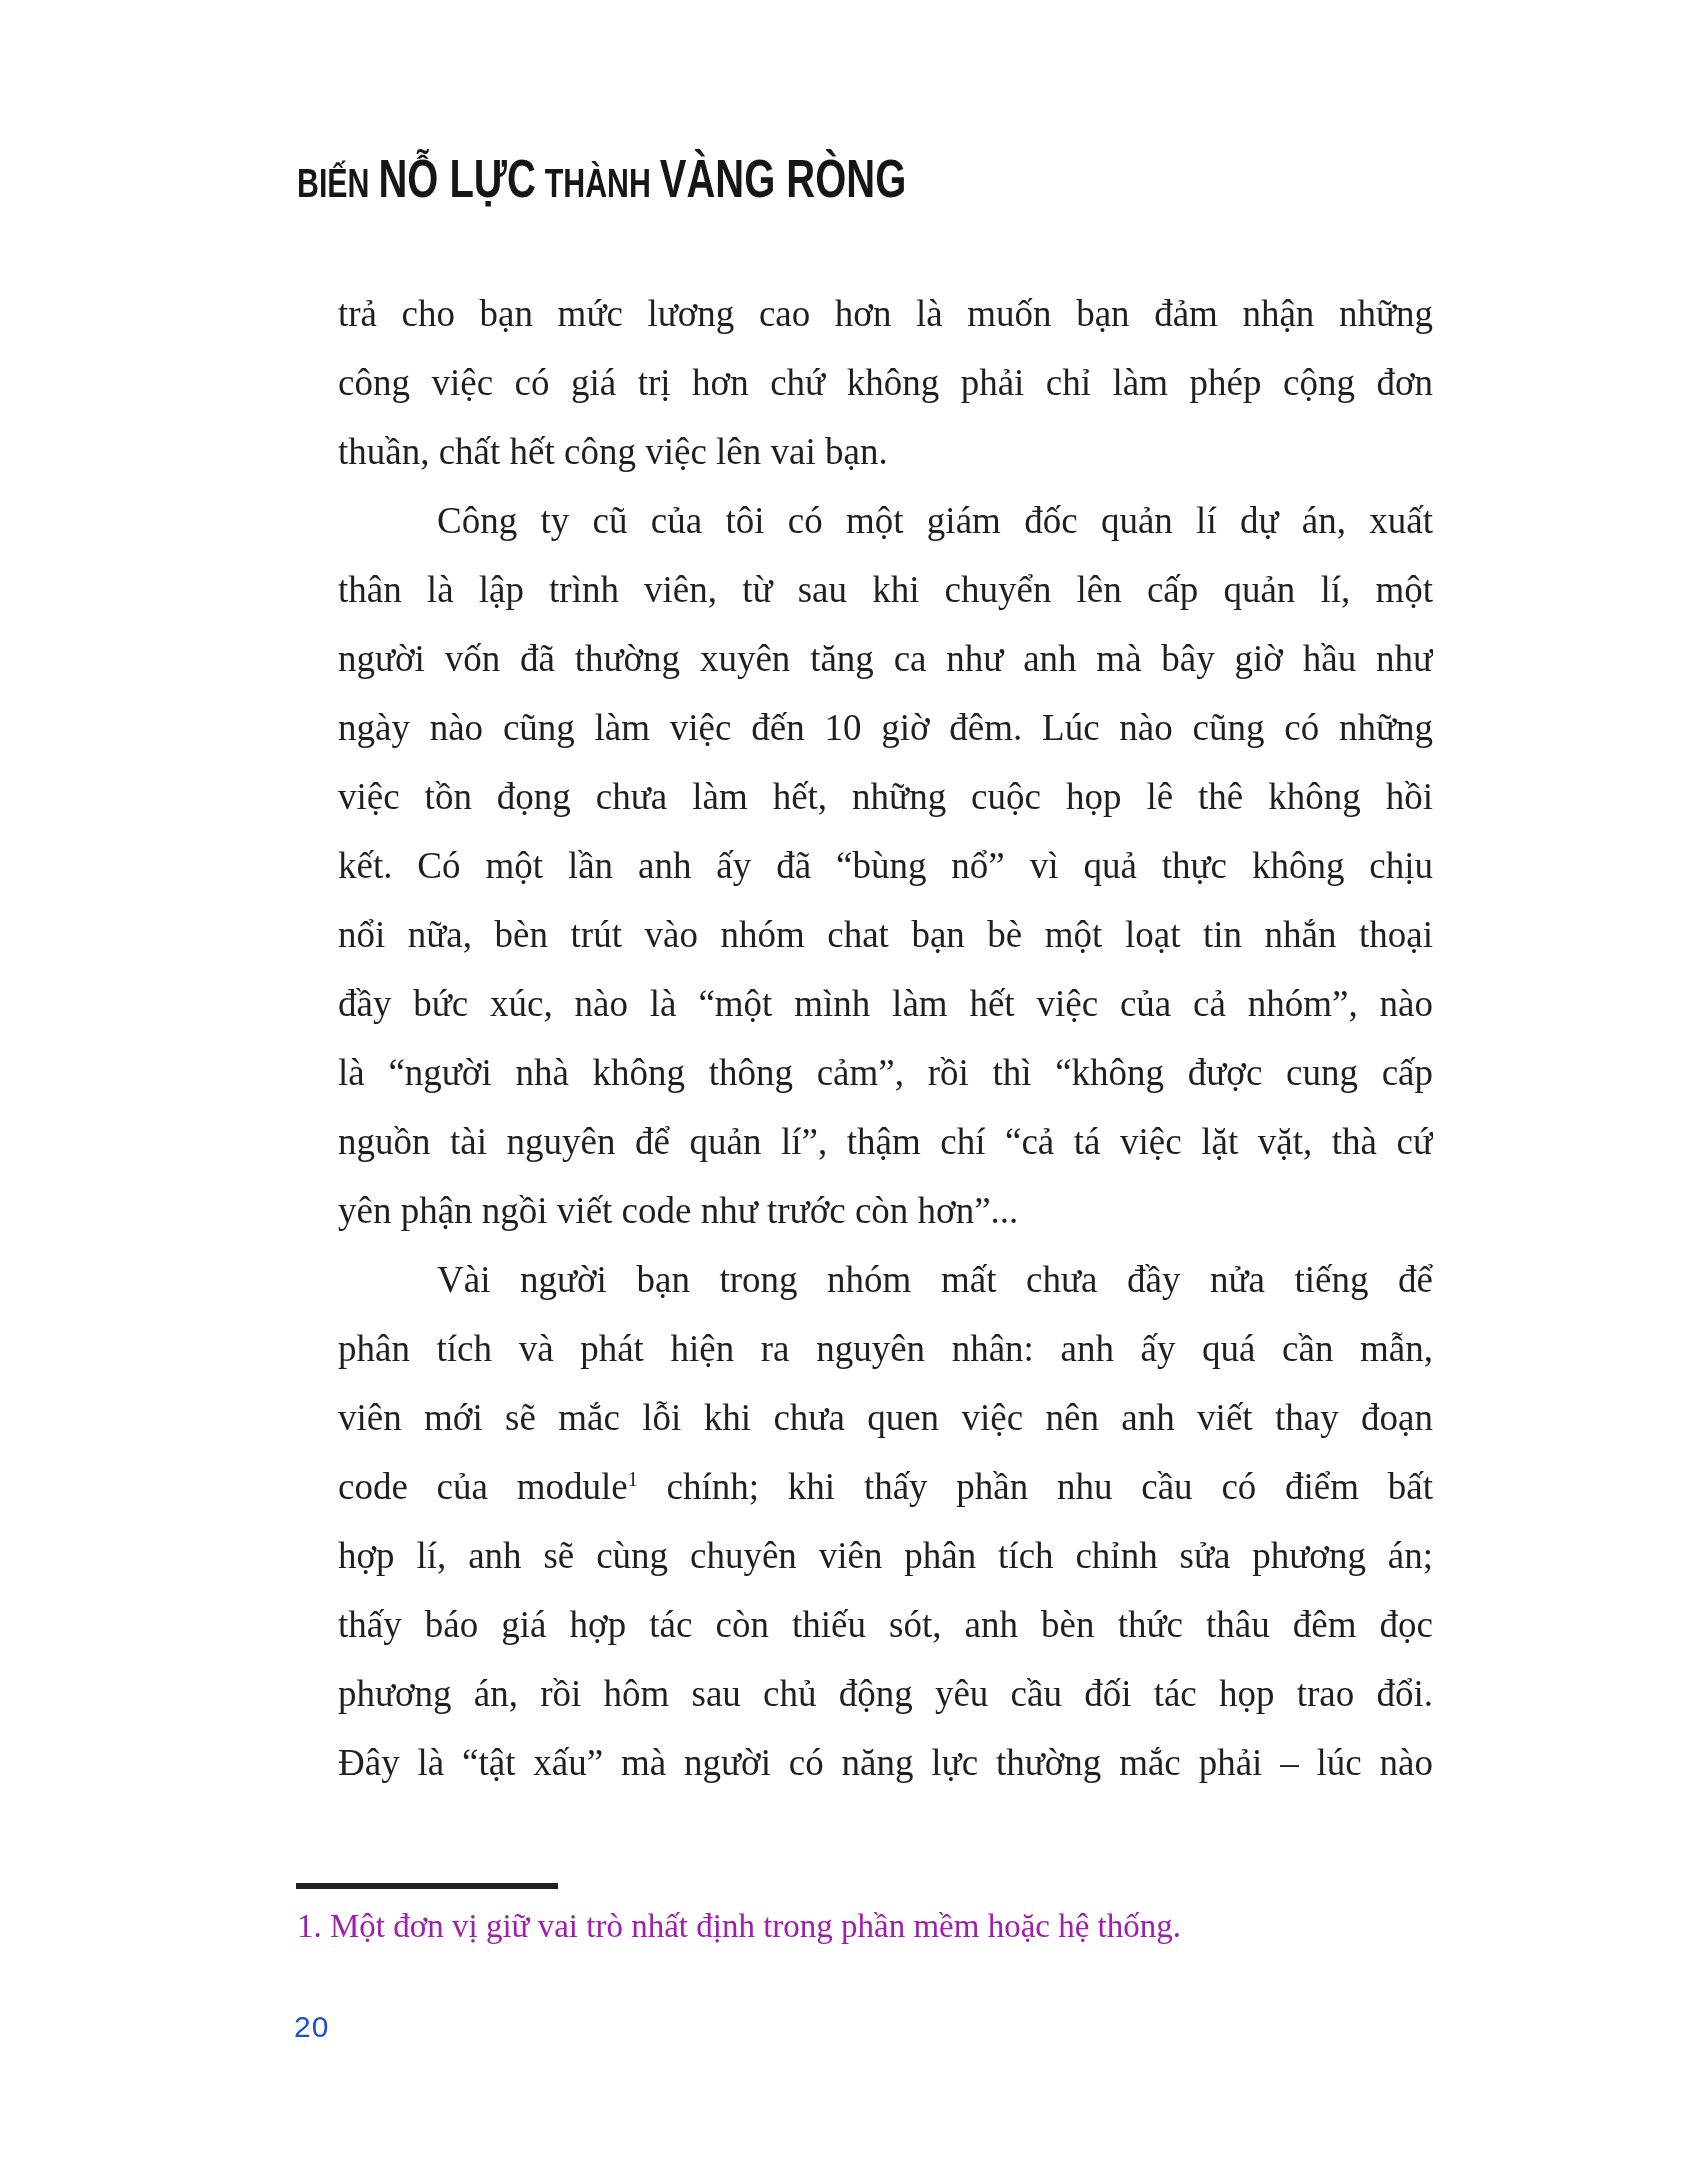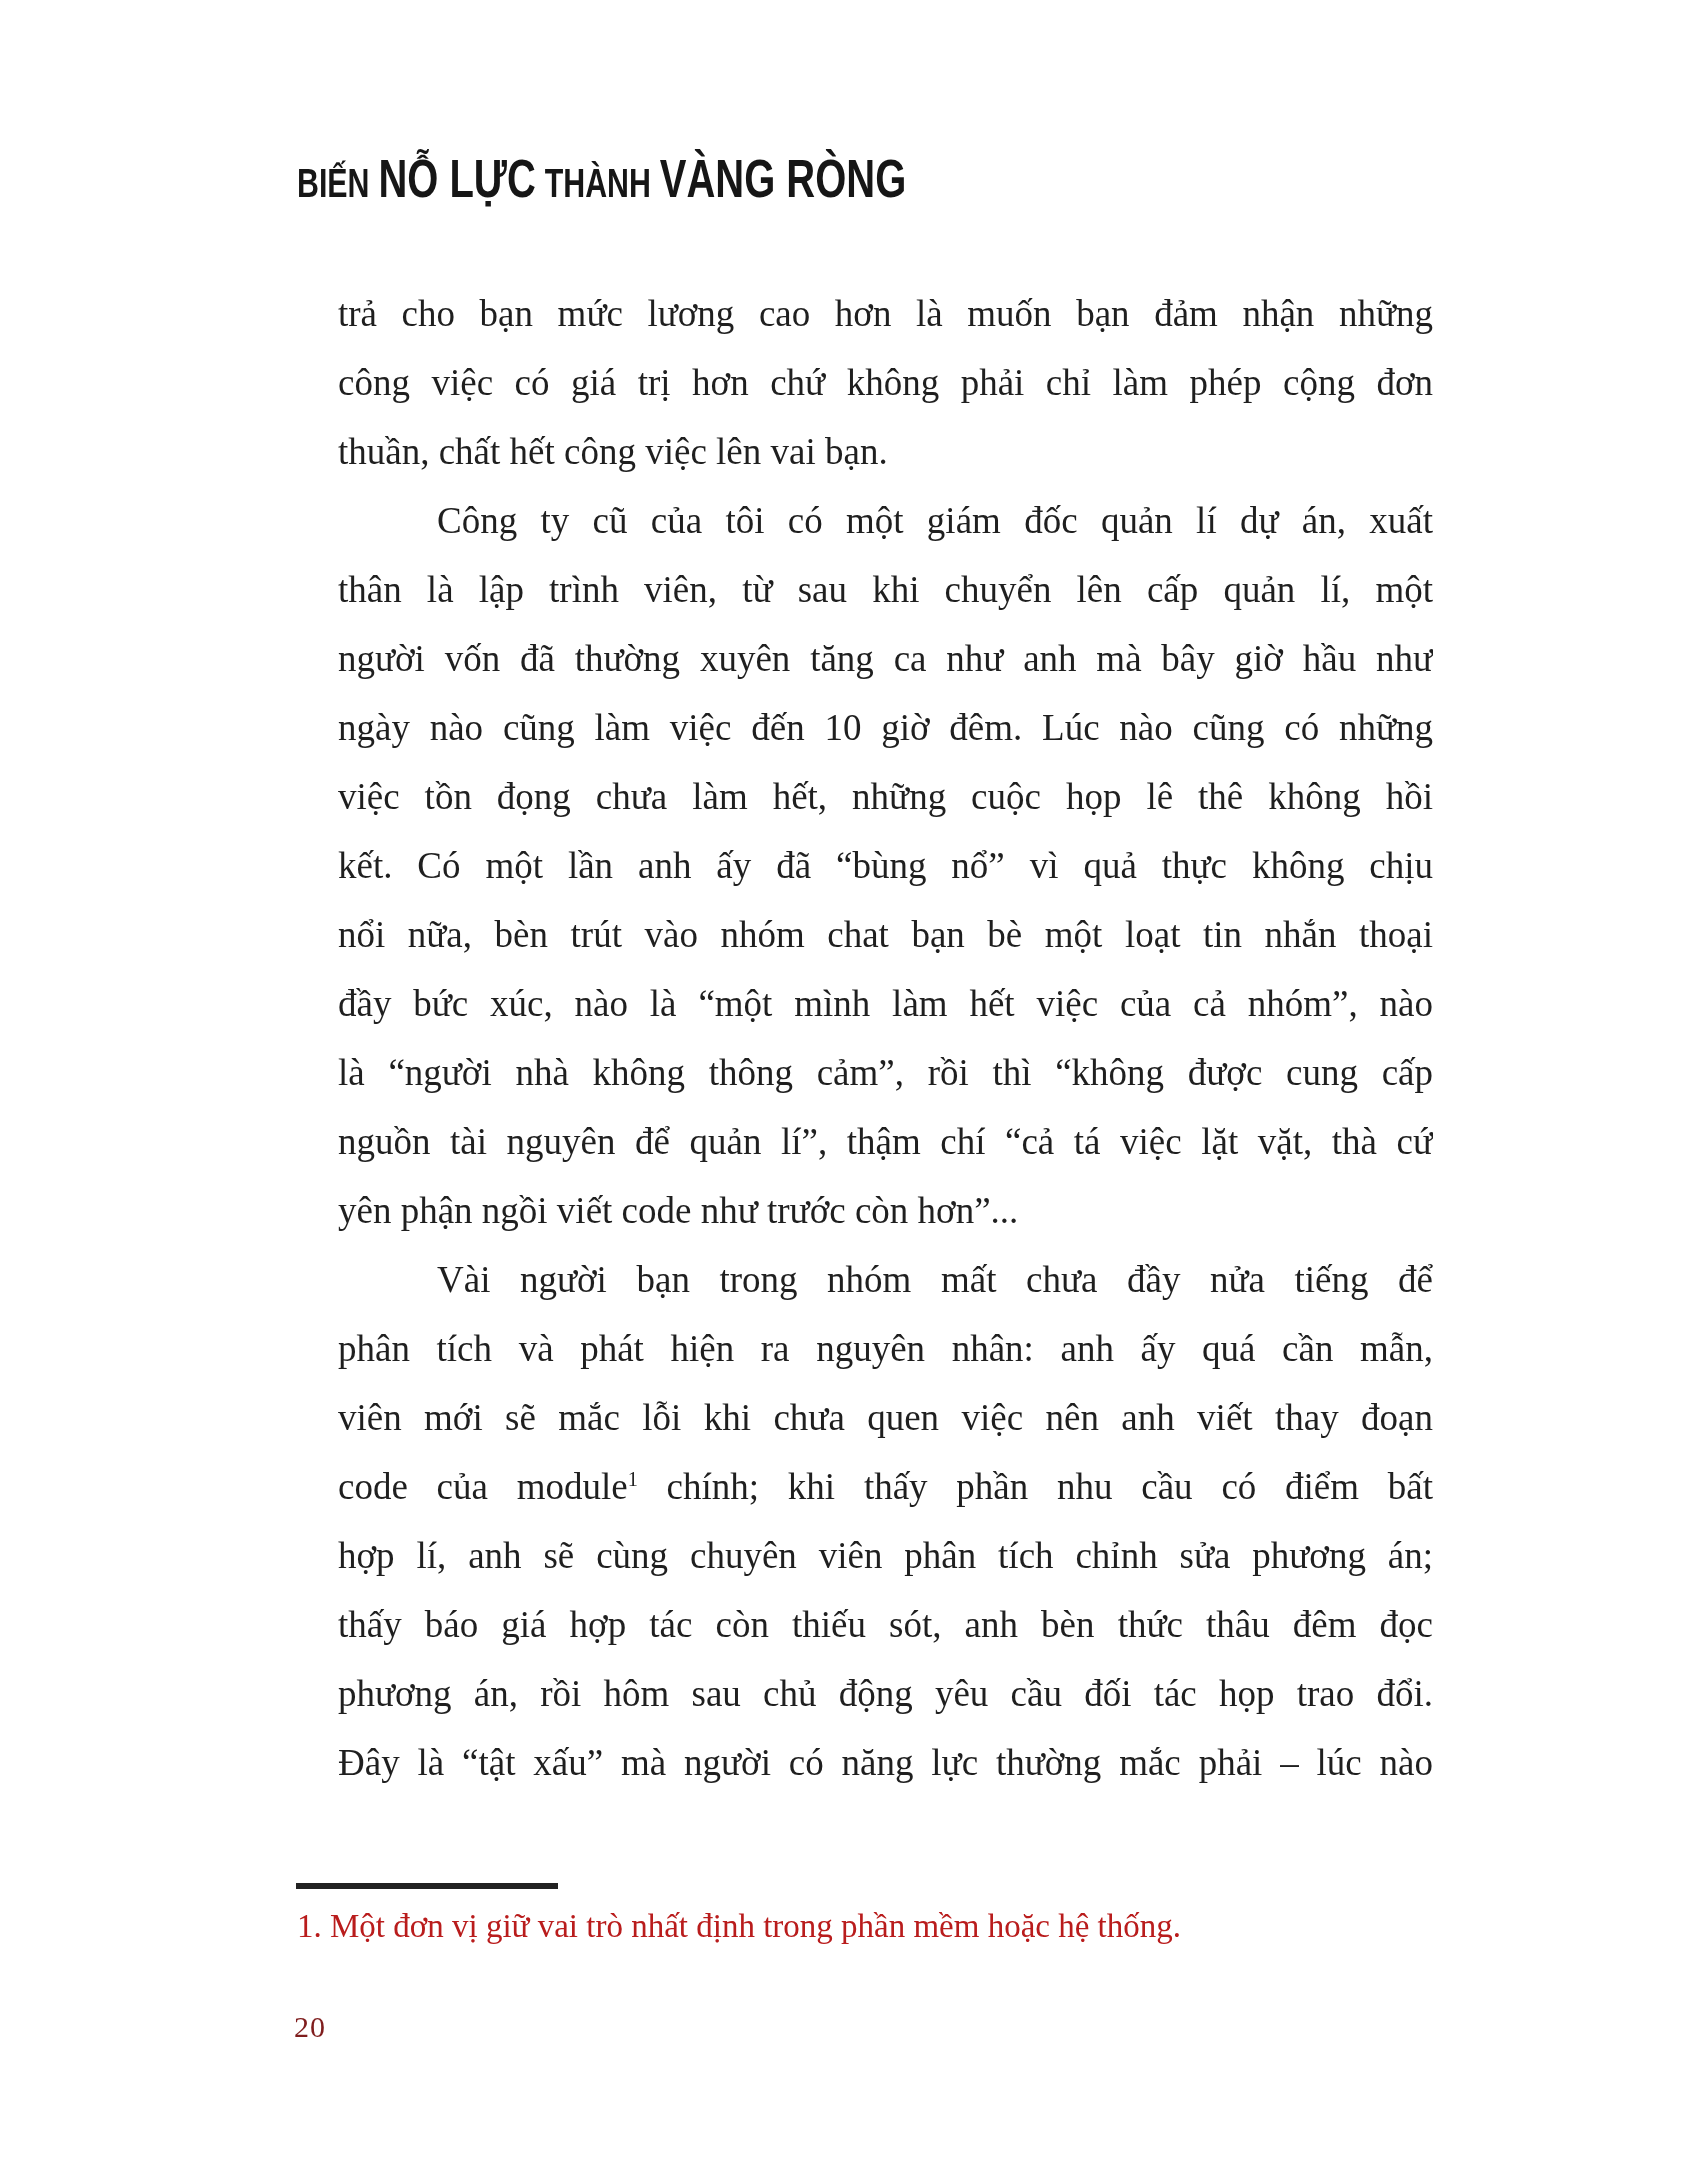--- a/index.html
+++ b/index.html
@@ -77,31 +77,31 @@
     height: 6px;
     background: #222222;
   }
   .footnote {
     position: absolute;
     left: 297px;
     top: 1903px;
     width: 1139px;
     font-size: 33px;
     line-height: 46px;
-    color: #b91c1c;
+    color: #a21caf;
   }
 
   
   .page-number {
     position: absolute;
     left: 294px;
     top: 2010px;
-    font-family: Liberation Serif, serif;
+    font-family: Liberation Sans, sans-serif;
     font-size: 30px;
-    color: #7f1d1d;
+    color: #1d4ed8;
     letter-spacing: 1px;
     text-align: center;
   }
 </style>
 </head>
 <body>
 
 <div class="page">
 
   <header class="running-head">

